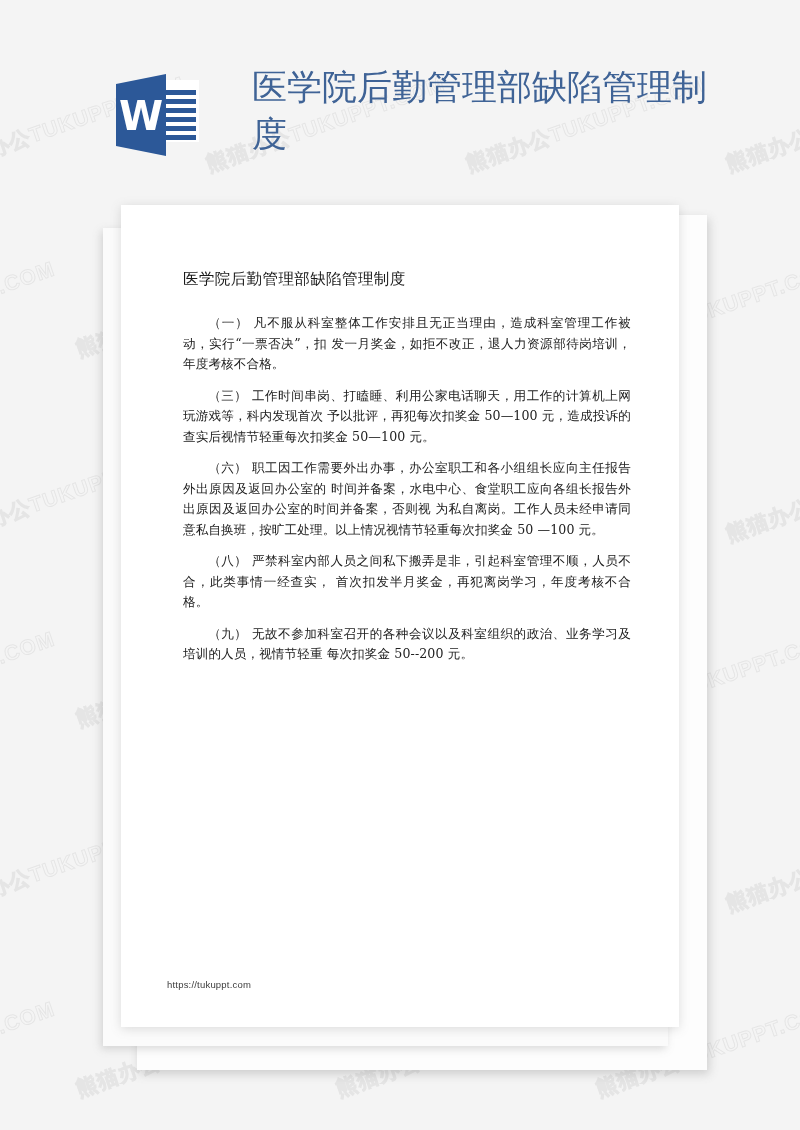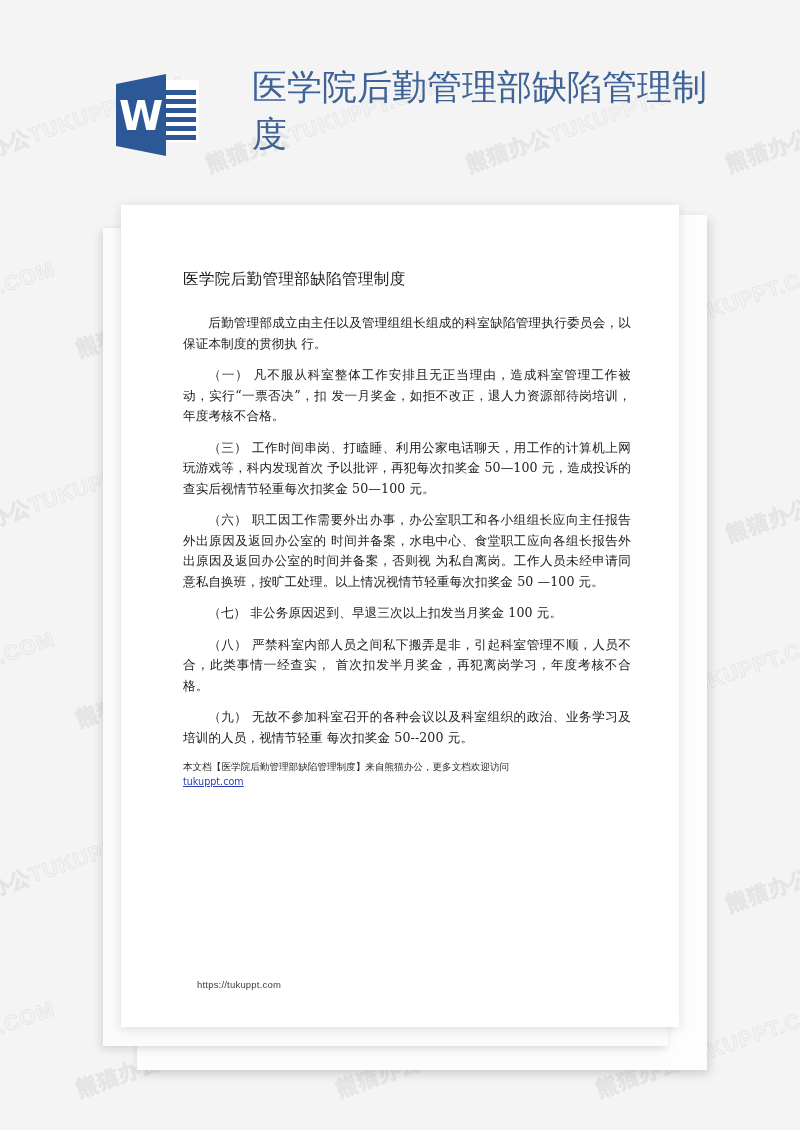--- a/index.html
+++ b/index.html
@@ -155,21 +155,21 @@
   }
 
   #doc-footnote-link {
     color: #2a3fb5;
     text-decoration: underline;
     display: inline-block;
   }
 
   #doc-bottom-url {
     position: absolute;
-    left: 76px;
+    left: 46px;
     bottom: 37px;
     font-size: 9.5px;
     color: #3d3d3d;
     letter-spacing: 0.2px;
     font-family: "Liberation Sans", sans-serif;
   }
 </style>
 </head>
 <body>
 
@@ -229,31 +229,25 @@
 <div id="paper-stack">
 
   <div class="sheet" id="sheet-back-right"></div>
   <div class="sheet" id="sheet-back-left"></div>
 
   <div class="sheet" id="sheet-main">
     <div id="doc-body">
 
       <div id="doc-title">医学院后勤管理部缺陷管理制度</div>
 
-      <div class="para">后勤管理部成立由主任以及管理组组长组成的科室缺陷管理执行委员会，以保证本制度的贯彻执 行。</div>
       <div class="para">（一） 凡不服从科室整体工作安排且无正当理由，造成科室管理工作被动，实行“一票否决”，扣 发一月奖金，如拒不改正，退人力资源部待岗培训，年度考核不合格。</div>
       <div class="para">（三） 工作时间串岗、打瞌睡、利用公家电话聊天，用工作的计算机上网玩游戏等，科内发现首次 予以批评，再犯每次扣奖金 50—100 元，造成投诉的查实后视情节轻重每次扣奖金 50—100 元。</div>
       <div class="para">（六） 职工因工作需要外出办事，办公室职工和各小组组长应向主任报告外出原因及返回办公室的 时间并备案，水电中心、食堂职工应向各组长报告外出原因及返回办公室的时间并备案，否则视 为私自离岗。工作人员未经申请同意私自换班，按旷工处理。以上情况视情节轻重每次扣奖金 50 —100 元。</div>
-      <div class="para">（七） 非公务原因迟到、早退三次以上扣发当月奖金 100 元。</div>
       <div class="para">（八） 严禁科室内部人员之间私下搬弄是非，引起科室管理不顺，人员不合，此类事情一经查实， 首次扣发半月奖金，再犯离岗学习，年度考核不合格。</div>
       <div class="para">（九） 无故不参加科室召开的各种会议以及科室组织的政治、业务学习及培训的人员，视情节轻重 每次扣奖金 50--200 元。</div>
 
-      <div id="doc-footnote">
-        <span>本文档【医学院后勤管理部缺陷管理制度】来自熊猫办公，更多文档欢迎访问</span><br>
-        <span id="doc-footnote-link">tukuppt.com</span>
-      </div>
 
     </div>
 
     <div id="doc-bottom-url">https://tukuppt.com</div>
   </div>
 
 </div>
 
 </body></html>

